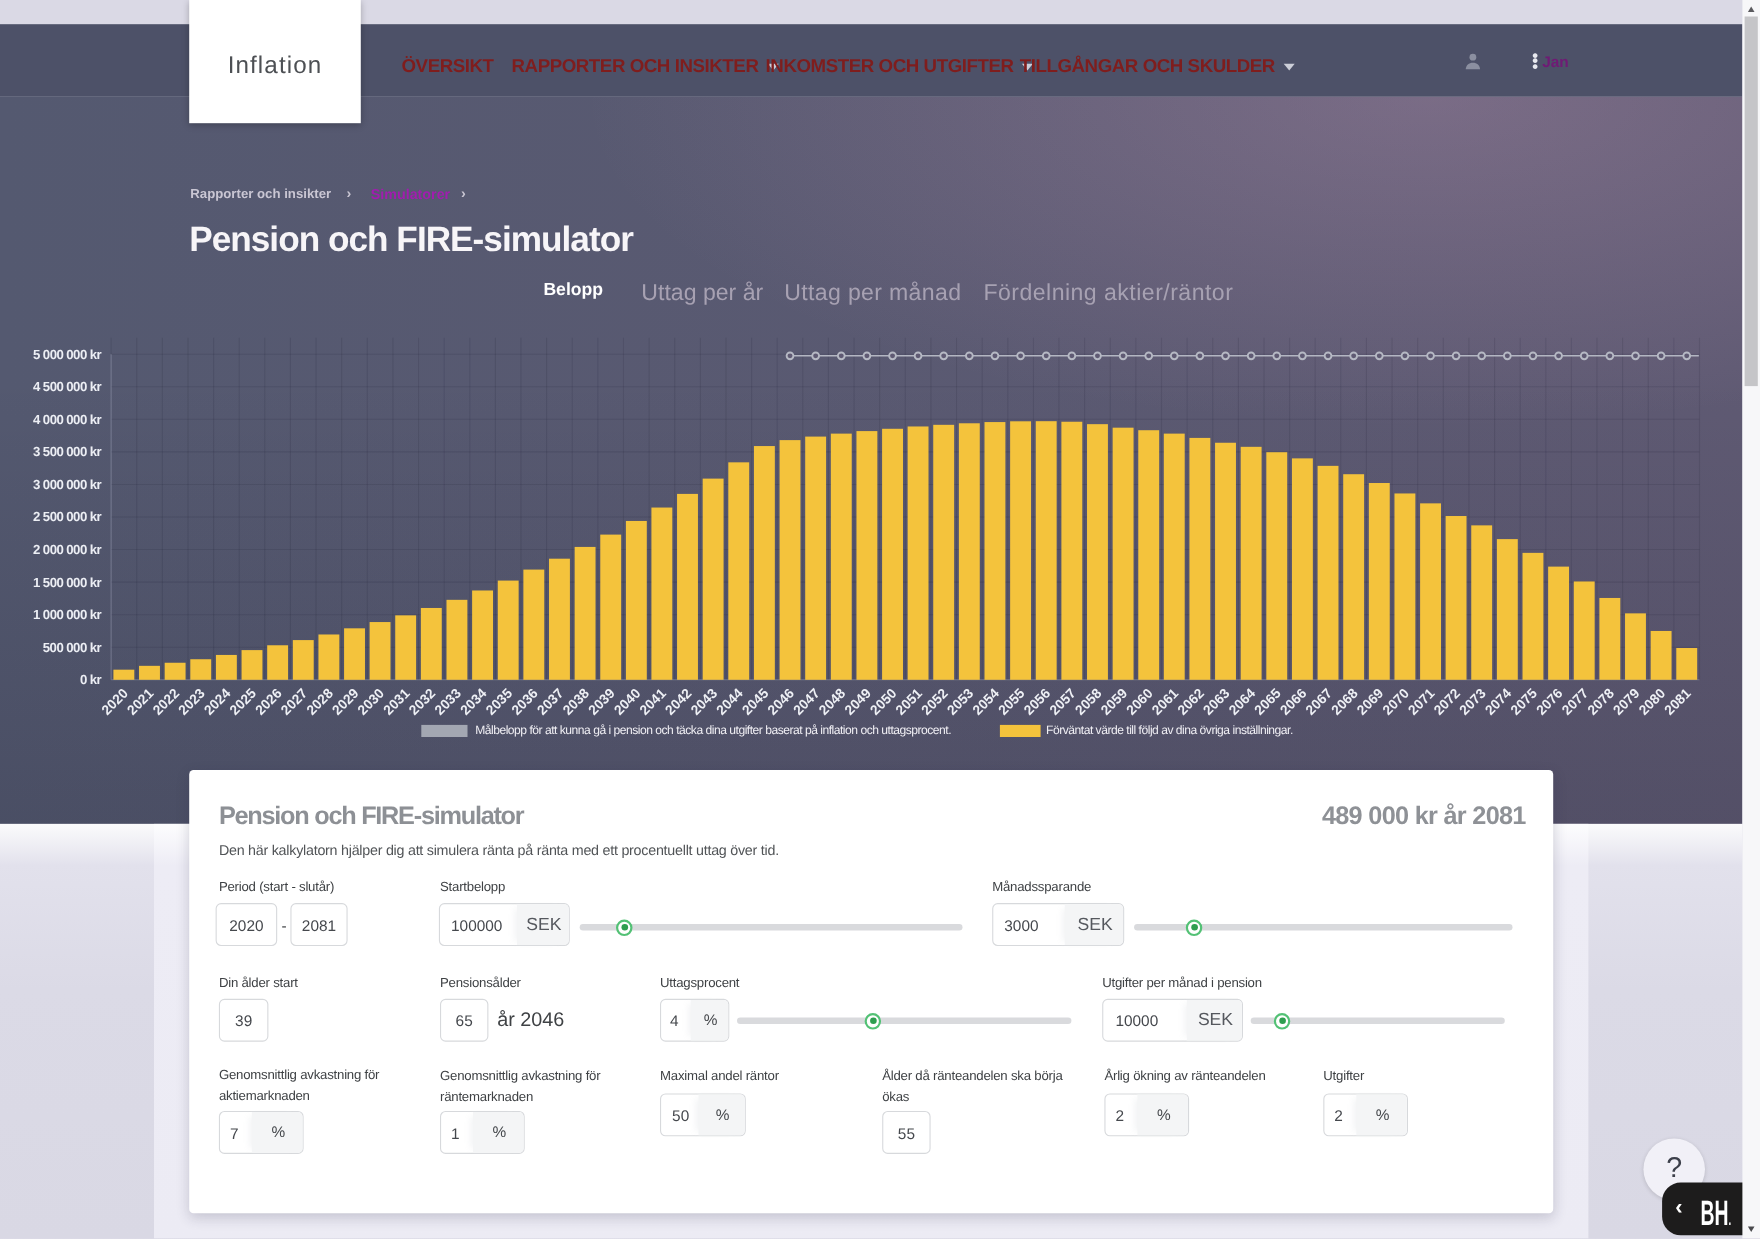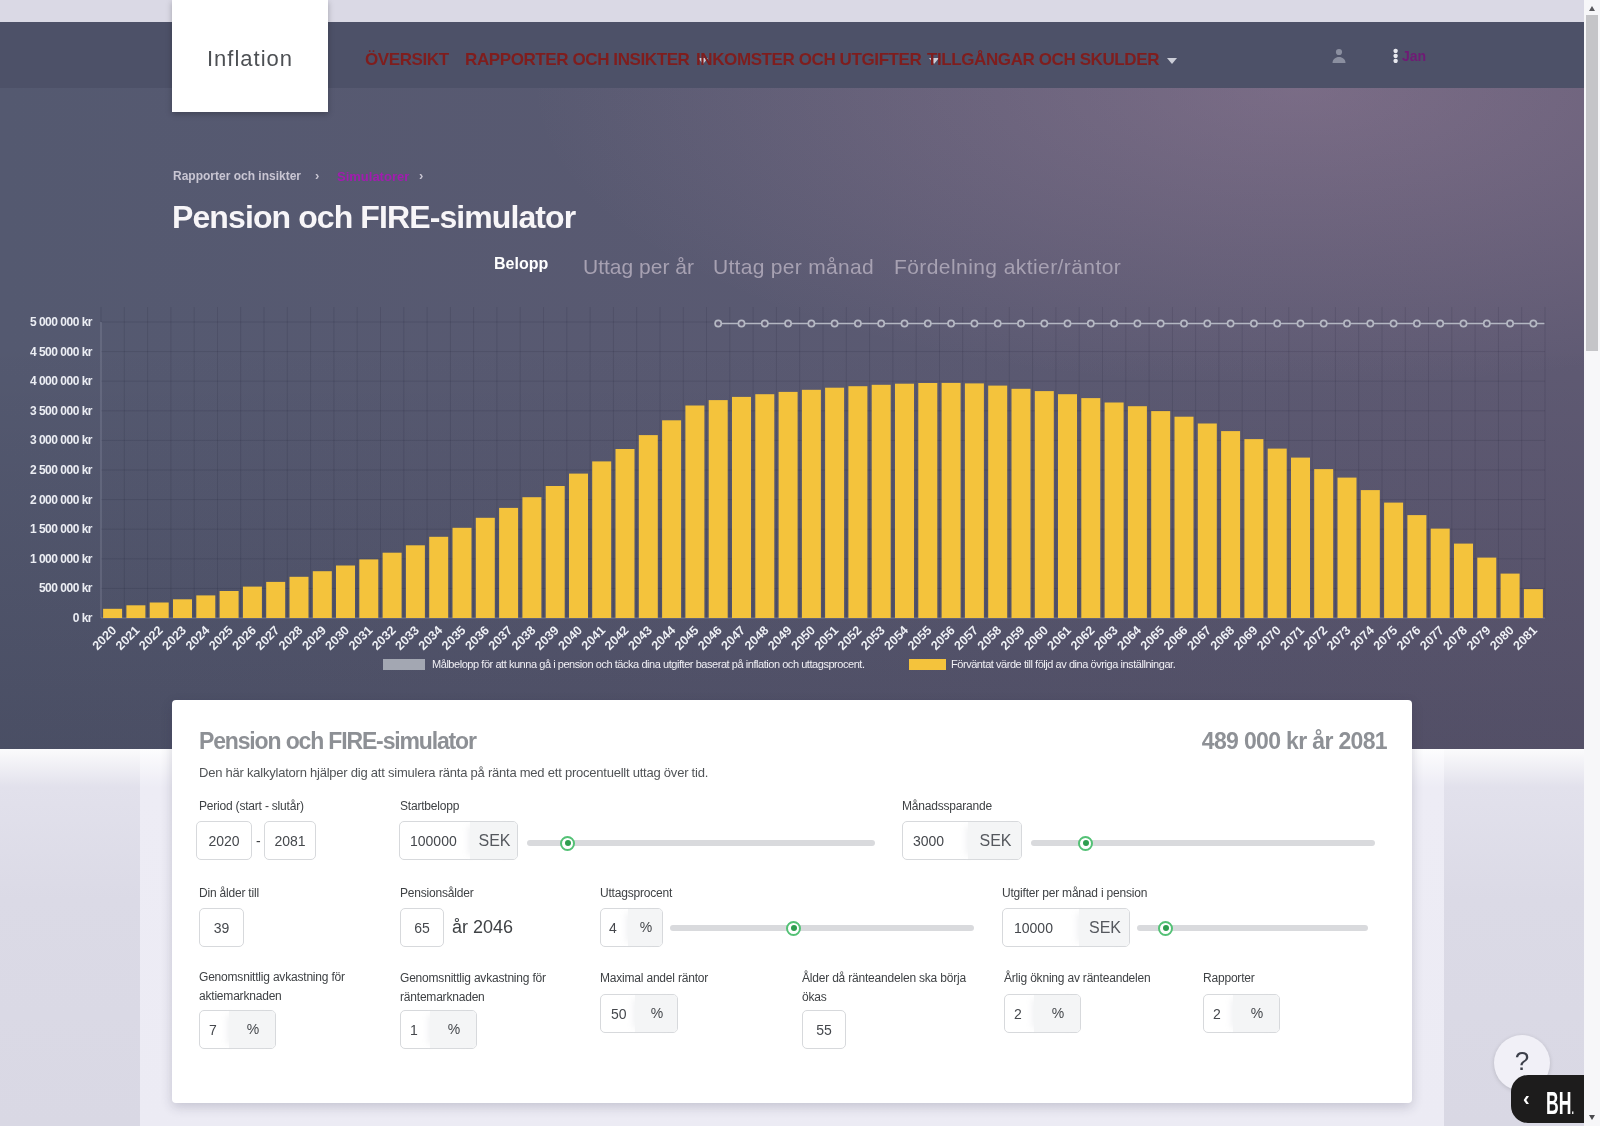--- a/index.html
+++ b/index.html
@@ -265,21 +265,21 @@
 <div class="thumb" style="left:560px;top:835.5px;"></div>
 
 <div class="ibox" style="left:902px;top:821px;width:120px;">
     <div class="suffix" style="width:53px;"></div>
   </div>
 <div class="ival" style="left:913px;top:822px;">3000</div>
 <div class="abs" style="left:969px;top:821px;width:53px;text-align:center;line-height:39px;font-size:16px;color:#55585e;">SEK</div>
 <div class="track" style="left:1031px;top:840px;width:344px;"></div>
 <div class="thumb" style="left:1078px;top:835.5px;"></div>
 
-<div class="abs lbl" style="left:199px;top:884px;">Din ålder till</div>
+<div class="abs lbl" style="left:199px;top:884px;">Din ålder start</div>
 <div class="abs lbl" style="left:400px;top:884px;">Pensionsålder</div>
 <div class="abs lbl" style="left:600px;top:884px;">Uttagsprocent</div>
 <div class="abs lbl" style="left:1002px;top:884px;">Utgifter per månad i pension</div>
 
 <div class="ibox" style="left:199px;top:908px;width:45px;"></div>
 <div class="ival" style="left:199px;width:45px;text-align:center;top:909px;">39</div>
 <div class="ibox" style="left:400px;top:908px;width:44px;"></div>
 <div class="ival" style="left:400px;width:44px;text-align:center;top:909px;">65</div>
 <div class="abs" style="left:452px;top:908px;font-size:18px;color:#3f4245;line-height:39px;">år 2046</div>
 <div class="ibox" style="left:600px;top:908px;width:63px;">
@@ -295,21 +295,21 @@
 <div class="ival" style="left:1014px;top:909px;">10000</div>
 <div class="abs" style="left:1080px;top:908px;width:50px;text-align:center;line-height:39px;font-size:16px;color:#55585e;">SEK</div>
 <div class="track" style="left:1137px;top:925px;width:231px;"></div>
 <div class="thumb" style="left:1158px;top:920.5px;"></div>
 
 <div class="abs lbl" style="left:199px;top:968px;">Genomsnittlig avkastning för<br>aktiemarknaden</div>
 <div class="abs lbl" style="left:400px;top:969px;">Genomsnittlig avkastning för<br>räntemarknaden</div>
 <div class="abs lbl" style="left:600px;top:969px;">Maximal andel räntor</div>
 <div class="abs lbl" style="left:802px;top:969px;">Ålder då ränteandelen ska börja<br>ökas</div>
 <div class="abs lbl" style="left:1004px;top:969px;">Årlig ökning av ränteandelen</div>
-<div class="abs lbl" style="left:1203px;top:969px;">Rapporter</div>
+<div class="abs lbl" style="left:1203px;top:969px;">Utgifter</div>
 
 <div class="ibox" style="left:199px;top:1010px;width:77px;">
     <div class="suffix" style="width:46px;"></div>
   </div>
 <div class="ival" style="left:209px;top:1011px;">7</div>
 <div class="abs" style="left:230px;top:1010px;width:46px;text-align:center;line-height:39px;font-size:14px;color:#45484c;">%</div>
 <div class="ibox" style="left:400px;top:1010px;width:77px;">
     <div class="suffix" style="width:46px;"></div>
   </div>
 <div class="ival" style="left:410px;top:1011px;">1</div>

